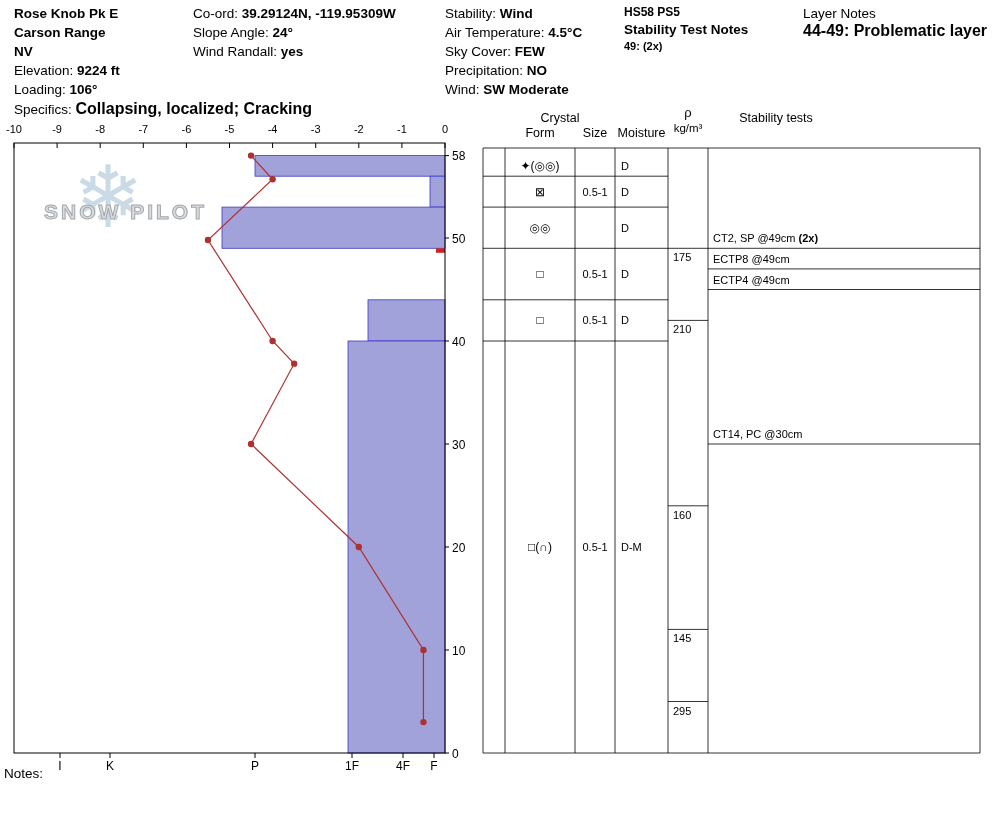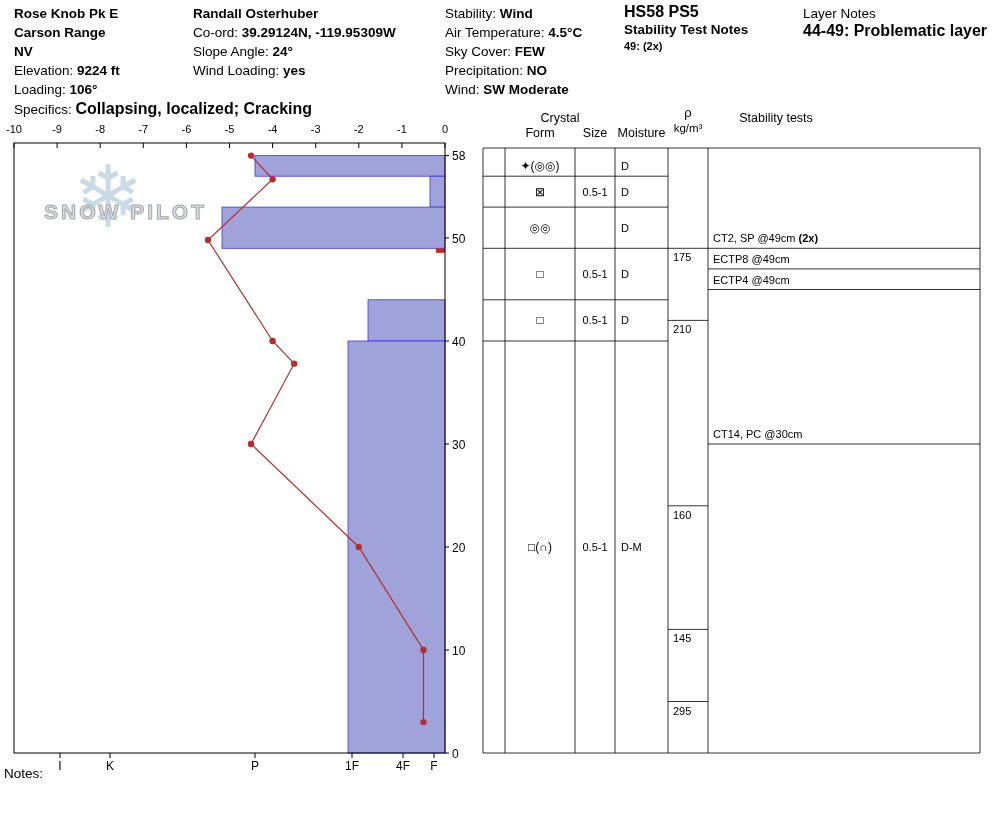--- a/index.html
+++ b/index.html
@@ -1,21 +1,21 @@
 <!DOCTYPE html>
 <html><head>
 <meta charset="utf-8">
 <style>
   html,body{margin:0;padding:0;background:#fff;}
   #page{position:relative;width:994px;height:840px;background:#fff;
         font-family:"Liberation Sans",sans-serif;color:#000;overflow:hidden;}
   .hcol{position:absolute;top:4px;font-size:13.5px;line-height:19px;white-space:nowrap;}
   .hcol b{font-weight:bold;}
   .sm{font-size:16px;font-weight:bold;}
-  .xs{font-size:16px;line-height:16px;}
+  .xs{font-size:12px;line-height:16px;}
   .xxs{font-size:11px;line-height:15px;}
   #logo-flake{position:absolute;left:72px;top:154px;font-size:86px;line-height:86px;
               color:#bdd3e2;opacity:.8;z-index:1;}
   #logo-text{position:absolute;left:44px;top:200px;font-size:21px;font-weight:bold;
              letter-spacing:3px;color:#dcdcdc;-webkit-text-stroke:1px #a0a8ae;z-index:1;text-align:right;}
   #chart-svg{position:absolute;left:0;top:0;z-index:2;}
   #notes{position:absolute;left:4px;top:766px;font-size:13.5px;}
 </style>
 </head>
 <body>
@@ -25,24 +25,23 @@
   <div class="hcol" style="left:14px">
     <div><b>Rose Knob Pk E</b></div>
     <div><b>Carson Range</b></div>
     <div><b>NV</b></div>
     <div><span>Elevation: </span><b>9224 ft</b></div>
     <div><span>Loading: </span><b>106°</b></div>
     <div><span>Specifics: </span><span class="sm">Collapsing, localized; Cracking</span></div>
   </div>
 
   <div class="hcol" style="left:193px">
-    <div><b>Randall Osterhuber</b></div>
     <div><span>Co-ord: </span><b>39.29124N, -119.95309W</b></div>
     <div><span>Slope Angle: </span><b>24°</b></div>
-    <div><span>Wind Loading: </span><b>yes</b></div>
+    <div><span>Wind Randall: </span><b>yes</b></div>
   </div>
 
   <div class="hcol" style="left:445px">
     <div><span>Stability: </span><b>Wind</b></div>
     <div><span>Air Temperature: </span><b>4.5°C</b></div>
     <div><span>Sky Cover: </span><b>FEW</b></div>
     <div><span>Precipitation: </span><b>NO</b></div>
     <div><span>Wind: </span><b>SW Moderate</b></div>
   </div>
 

